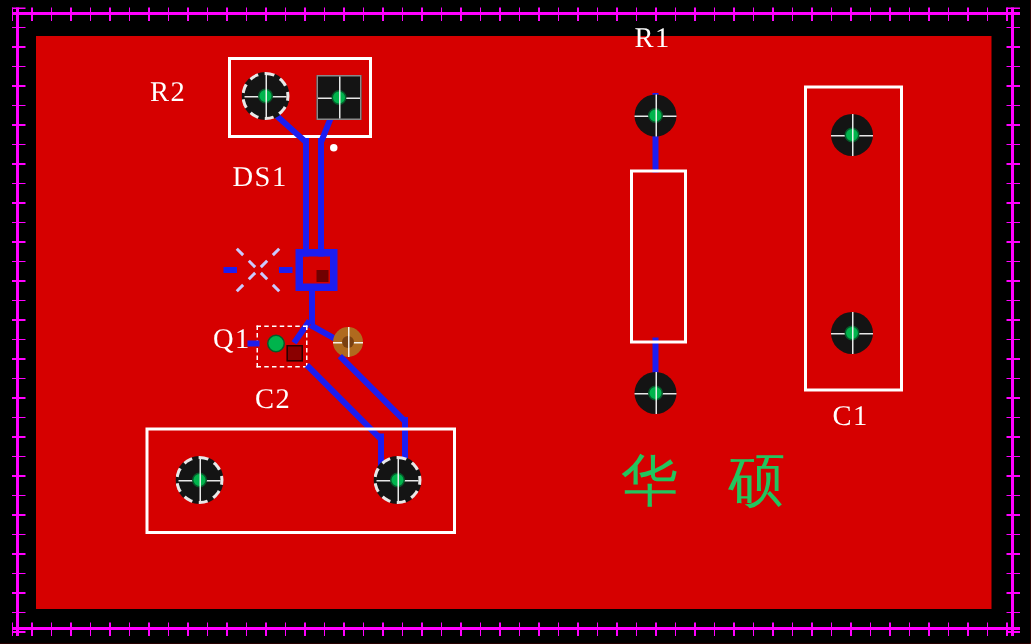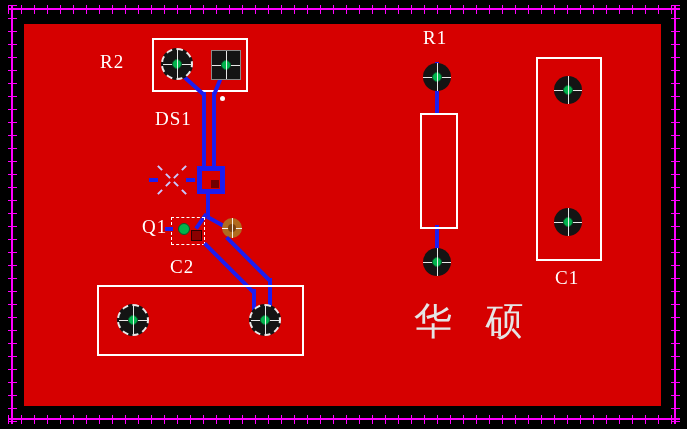--- a/index.html
+++ b/index.html
@@ -18,21 +18,21 @@
     position:absolute;width:9px;
     background-image:
       linear-gradient(to right, transparent 3px, #ff00ff 3px, #ff00ff 5px, transparent 5px),
       repeating-linear-gradient(to bottom, #ff00ff 0 1px, transparent 1px 13px);
   }
   .board{position:absolute;left:24px;top:24px;width:637px;height:382px;background:#d60000;}
   
   .outline{position:absolute;border:2px solid #ffffff;background:transparent;}
   
   .lbl{position:absolute;color:#ffffff;font-size:19px;letter-spacing:1px;line-height:1;}
-  .logo{position:absolute;color:#e5e5e5;font-size:38px;letter-spacing:12px;line-height:1;}
+  .logo{position:absolute;color:#22c55e;font-size:38px;letter-spacing:12px;line-height:1;}
   
   .trace{position:absolute;background:#1d1df0;}
   .trace-d{position:absolute;height:4px;background:#1d1df0;transform-origin:0 0;}
   
   .pad{position:absolute;width:28px;height:28px;border-radius:50%;background:#141414;}
   .pad.dashed{border:2px dashed #e8e8e8;margin-left:-2px;margin-top:-2px;}
   .pad .ctr{position:absolute;left:9px;top:9px;width:10px;height:10px;border-radius:50%;
     background:#00b44c;border:1px solid #055a2a;box-sizing:border-box;}
   .pad::before,.pad::after,.via::before,.via::after,.padsq::before,.padsq::after{
     content:"";position:absolute;background:rgba(255,255,255,.9);}
@@ -111,21 +111,21 @@
 
   <div class="lbl" style="left:170px;top:257px;">C2</div>
   <div class="outline" style="left:97px;top:285px;width:203px;height:67px;"></div>
   <div class="pad dashed" style="left:119px;top:306px;">
       <span class="ctr"></span>
     </div>
   <div class="pad dashed" style="left:251px;top:306px;">
       <span class="ctr"></span>
     </div>
 
-  <div class="lbl" style="left:423px;top:28px;">R1</div>
+  <div class="lbl" style="left:423px;top:16px;">R1</div>
   <div class="trace" style="left:435px;top:62px;width:4px;height:53px;"></div>
   <div class="trace" style="left:435px;top:225px;width:4px;height:50px;"></div>
   <div class="outline" style="left:420px;top:113px;width:34px;height:112px;"></div>
   <div class="pad" style="left:423px;top:63px;">
       <span class="ctr"></span>
     </div>
   <div class="pad" style="left:423px;top:248px;">
       <span class="ctr"></span>
     </div>
 

